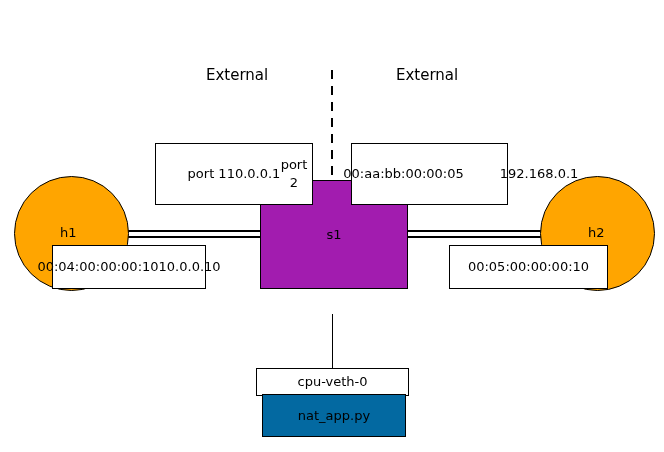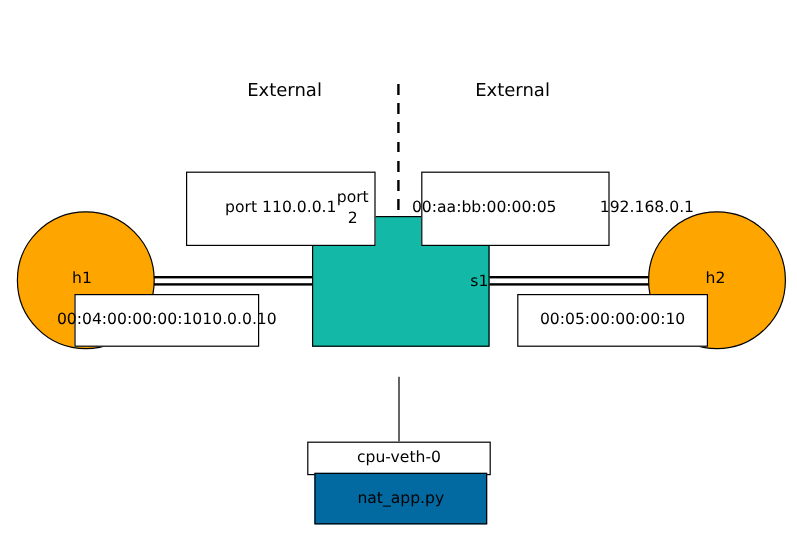--- a/index.html
+++ b/index.html
@@ -55,22 +55,22 @@
   #link-left-a  { left: 110px; top: 230px; width: 152px; }
   #link-left-b  { left: 110px; top: 236px; width: 152px; }
   #link-right-a { left: 404px; top: 230px; width: 150px; }
   #link-right-b { left: 404px; top: 236px; width: 150px; }
 
   #h1-circle { left: 14px;  top: 176px; }
   #h2-circle { left: 540px; top: 176px; }
   #h1-label  { left: 60px;  top: 225px; }
   #h2-label  { left: 588px; top: 225px; }
 
-  #h1-addr { left: 62px;  top: 245px; width: 152px; height: 42px; text-align: right; }
-  #h2-addr { left: 431px; top: 245px; width: 157px; height: 42px; }
+  #h1-addr { left: 52px;  top: 245px; width: 152px; height: 42px; text-align: right; }
+  #h2-addr { left: 449px; top: 245px; width: 157px; height: 42px; }
 
   #switch-s1 {
     position: absolute;
     left: 260px; top: 180px; width: 146px; height: 107px;
     border: 1px solid #000000;
     display: flex; align-items: center; justify-content: center;
     font-size: 13px;
     z-index: 2;
   }
 
@@ -110,21 +110,21 @@
     <span>00:04:00:00:00:10</span>
     <span>10.0.0.10</span>
   </div>
 
   <div class="circle" id="h2-circle" style="background-color: rgb(255, 165, 0);"></div>
   <div class="node-label" id="h2-label">h2</div>
   <div class="box" id="h2-addr">
     <span>00:05:00:00:00:10</span>
   </div>
 
-  <div id="switch-s1" style="background-color: #14b8a6; justify-content: flex-end;">
+  <div id="switch-s1" style="background-color: #a21caf;">
     <span>s1</span>
   </div>
 
   <div class="box" id="port1-box">
     <span>port 1</span>
     <span>10.0.0.1</span>
   </div>
 
   <div class="box" id="port2-box">
     <span>port 2</span>

